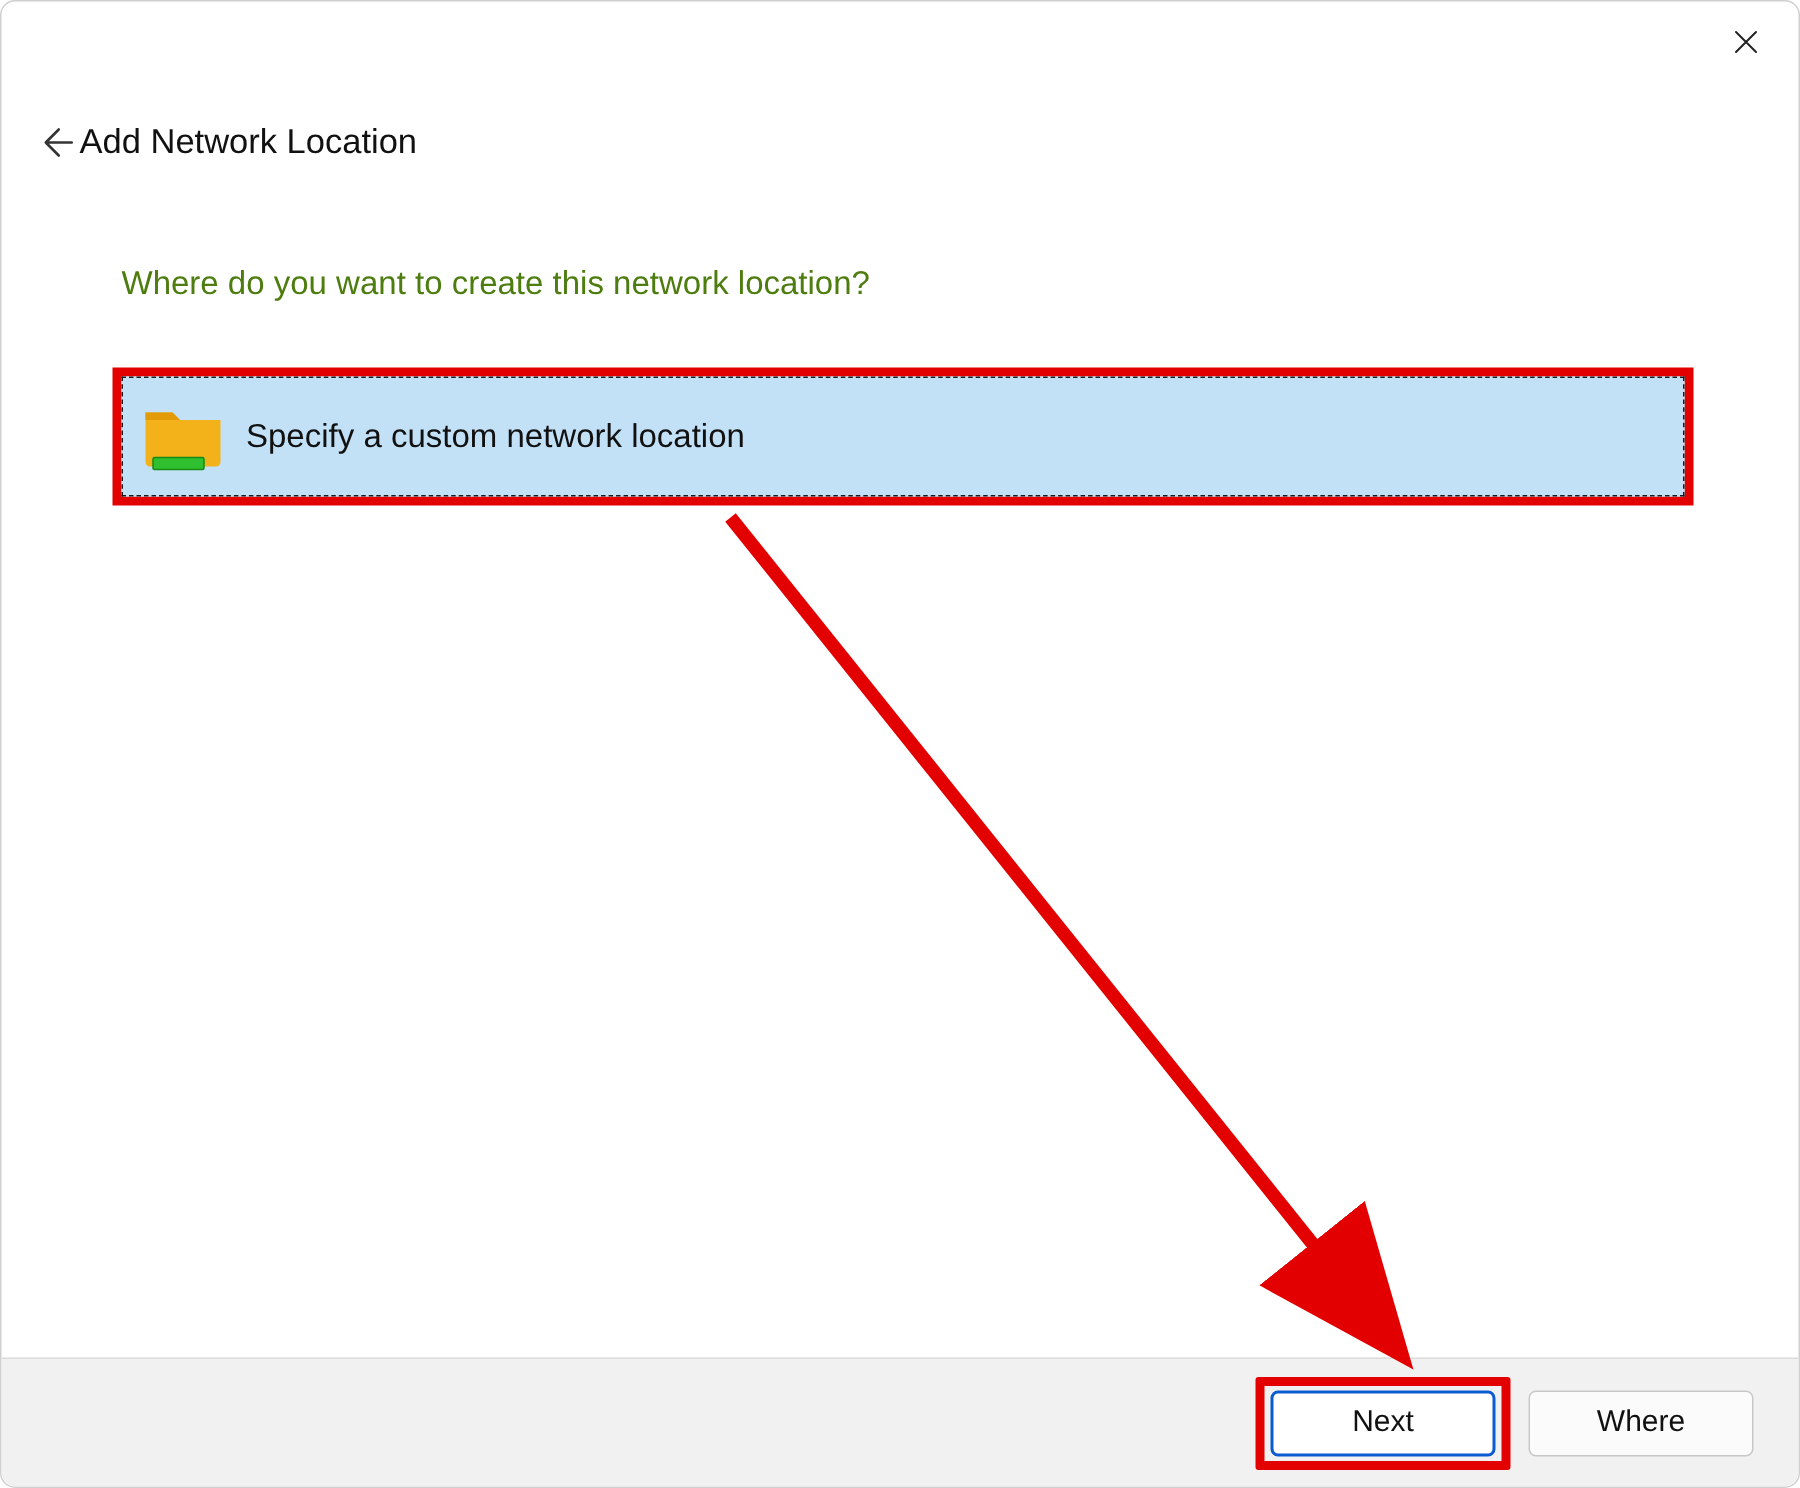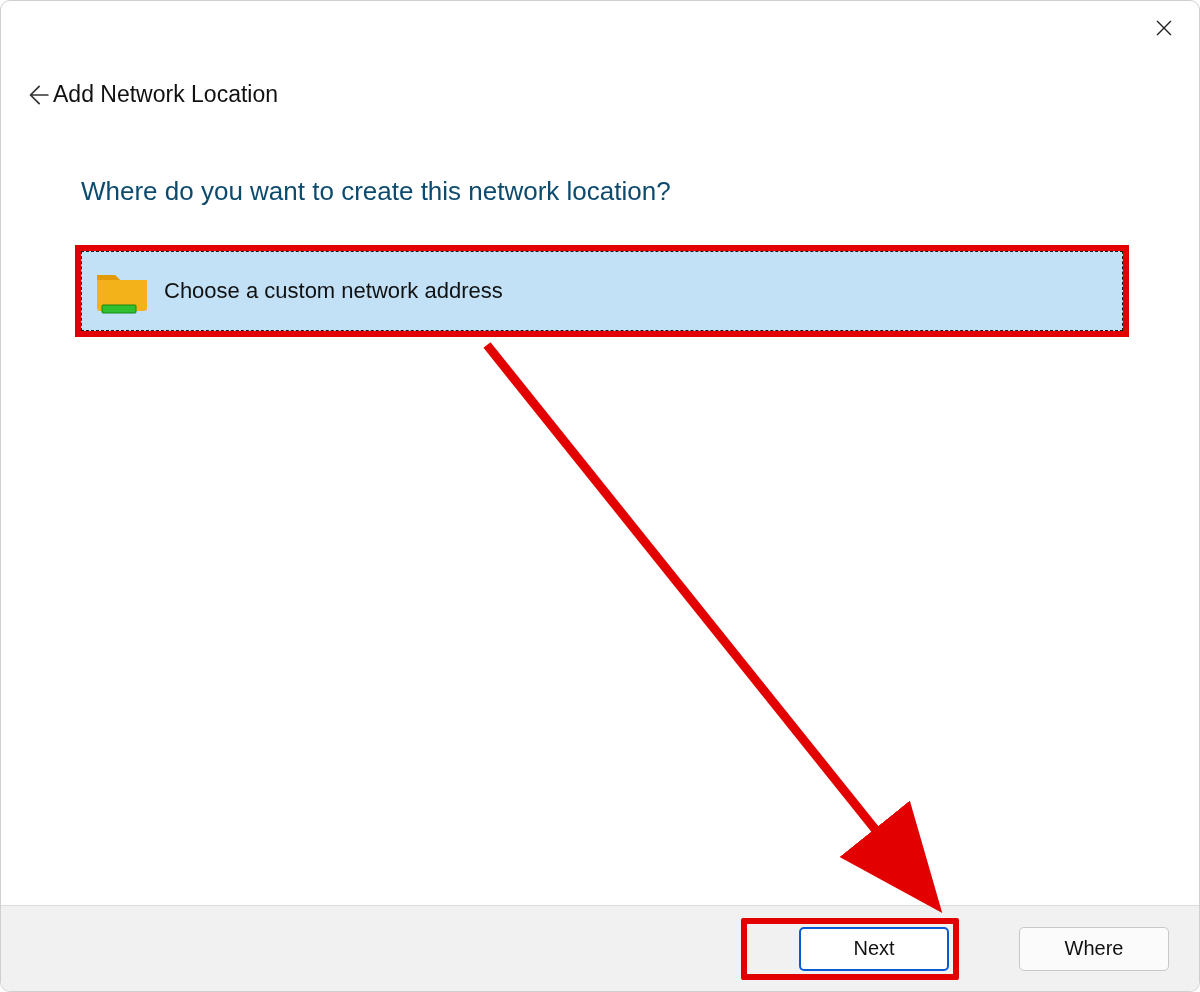--- a/index.html
+++ b/index.html
@@ -46,22 +46,22 @@
   .title {
     font-size: 23px;
     color:#111;
     font-weight: 400;
   }
   
   .heading {
     position: absolute;
     top: 175px;
     left: 80px;
-    font-size: 26px;
-    color: #0c4a6e;
+    font-size: 22px;
+    color: #4d7c0f;
     font-weight: 400;
   }
   
   .option-wrap {
     position: absolute;
     top: 244px;
     left: 74px;
     width: 1054px;
     height: 92px;
     border: 6px solid #e20000;
@@ -105,21 +105,20 @@
     height: 44px;
     background:#fbfbfb;
     border:1px solid #c8c8c8;
     border-radius:5px;
     font-size:20px;
     color:#111;
     display:flex;
     align-items:center;
     justify-content:center;
     cursor:pointer;
-    margin-left:48px;
   }
   .btn-primary {
     border:2px solid #0a5bd1;
     background:#ffffff;
   }
   .next-wrap {
     border: 6px solid #e20000;
     padding: 3px 4px;
     border-radius:2px;
   }
@@ -161,21 +160,21 @@
     <div class="option-item">
       <span class="folder-icon">
         <svg viewBox="0 0 56 52">
           <path d="M3 10 h18 l5 5 h27 v28 a3 3 0 0 1 -3 3 H6 a3 3 0 0 1 -3 -3 Z" fill="#f3b21a"></path>
           <path d="M3 10 h18 l5 5 H3 Z" fill="#e29a07"></path>
           <rect x="8" y="40" width="34" height="8" rx="1" fill="#2fbf2f"></rect>
           <rect x="8" y="40" width="34" height="8" rx="1" fill="none" stroke="#168a16" stroke-width="1"></rect>
         </svg>
       </span>
       <div class="option-text">
-        <div class="option-title">Choose a custom network address</div>
+        <div class="option-title">Specify a custom network location</div>
       </div>
     </div>
   </div>
 
   <div class="footer">
     <div class="next-wrap">
       <div class="btn btn-primary">Next</div>
     </div>
     <div class="btn">Where</div>
   </div>

